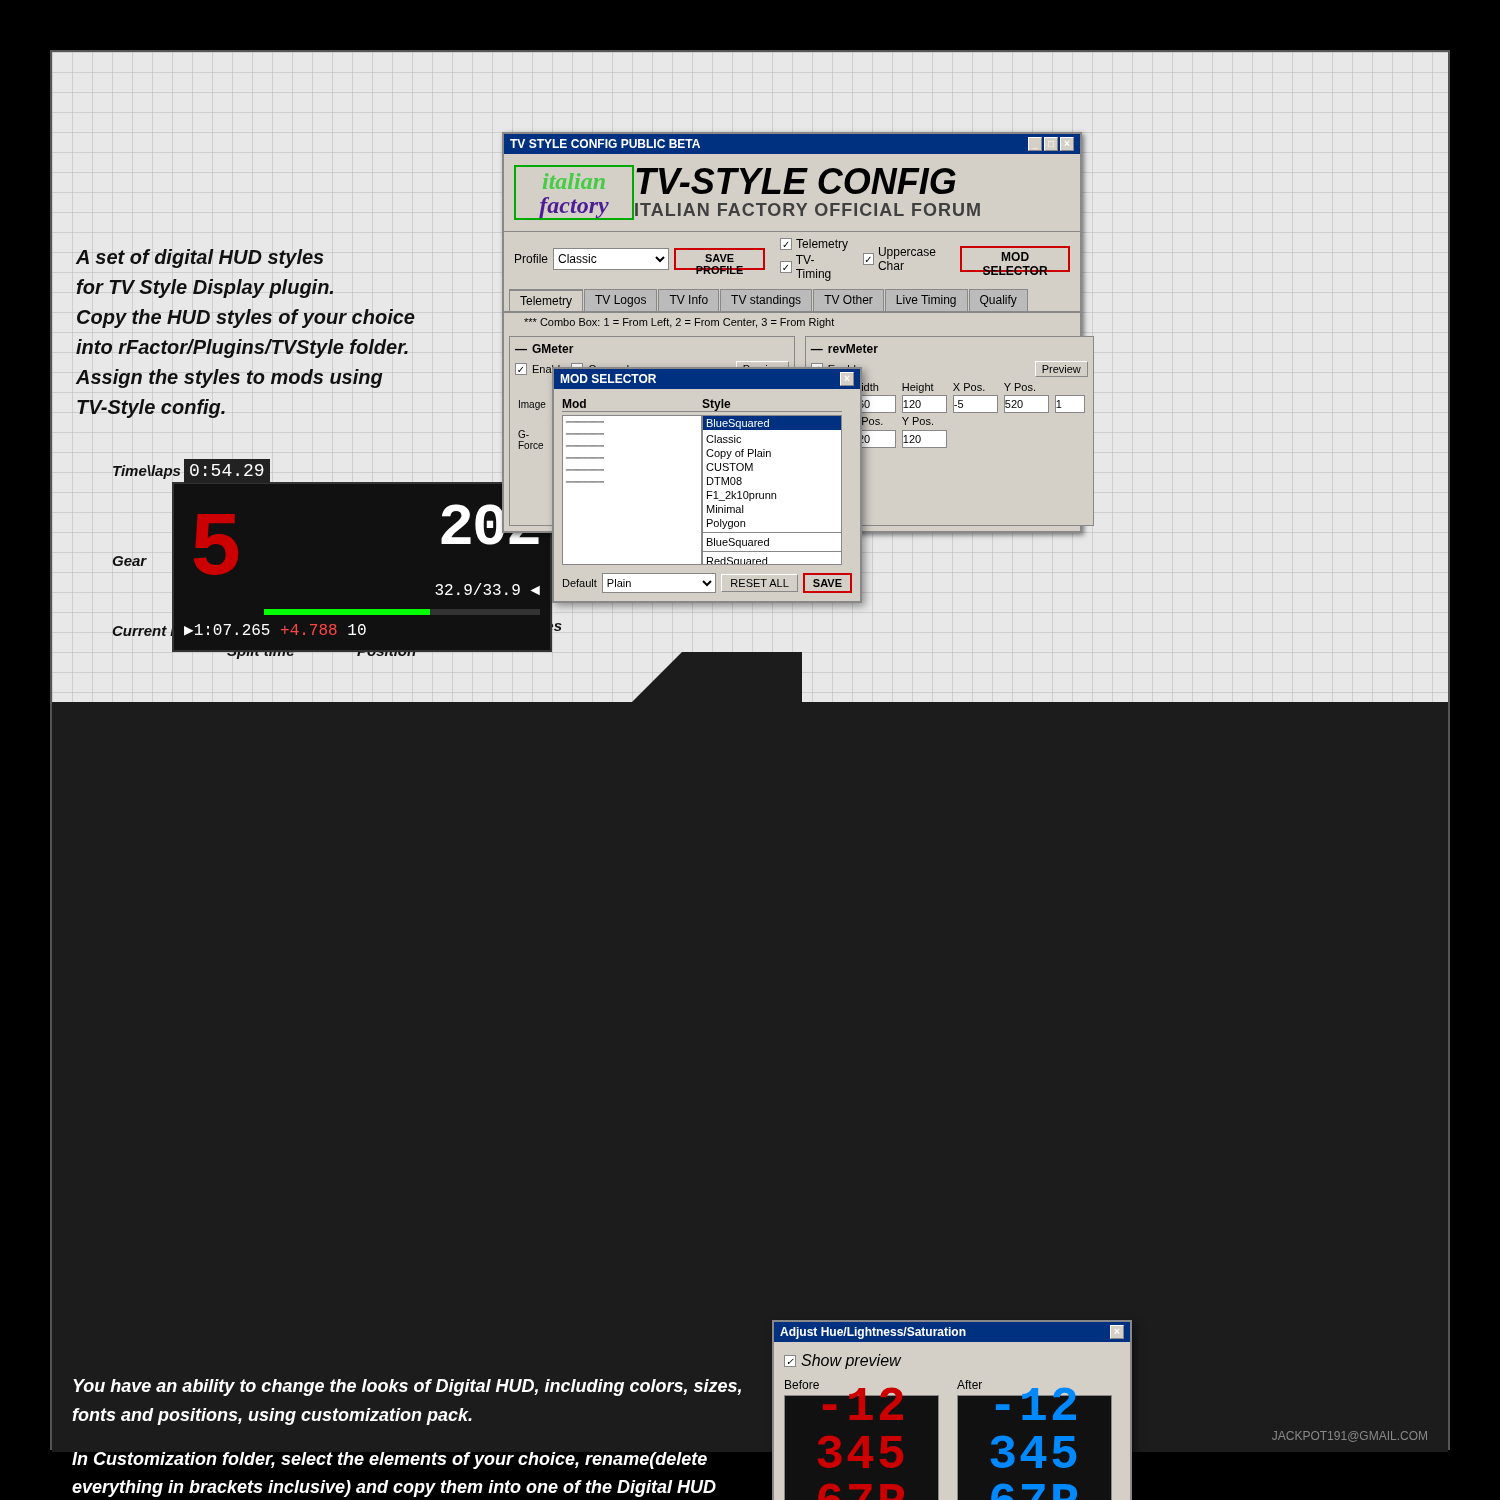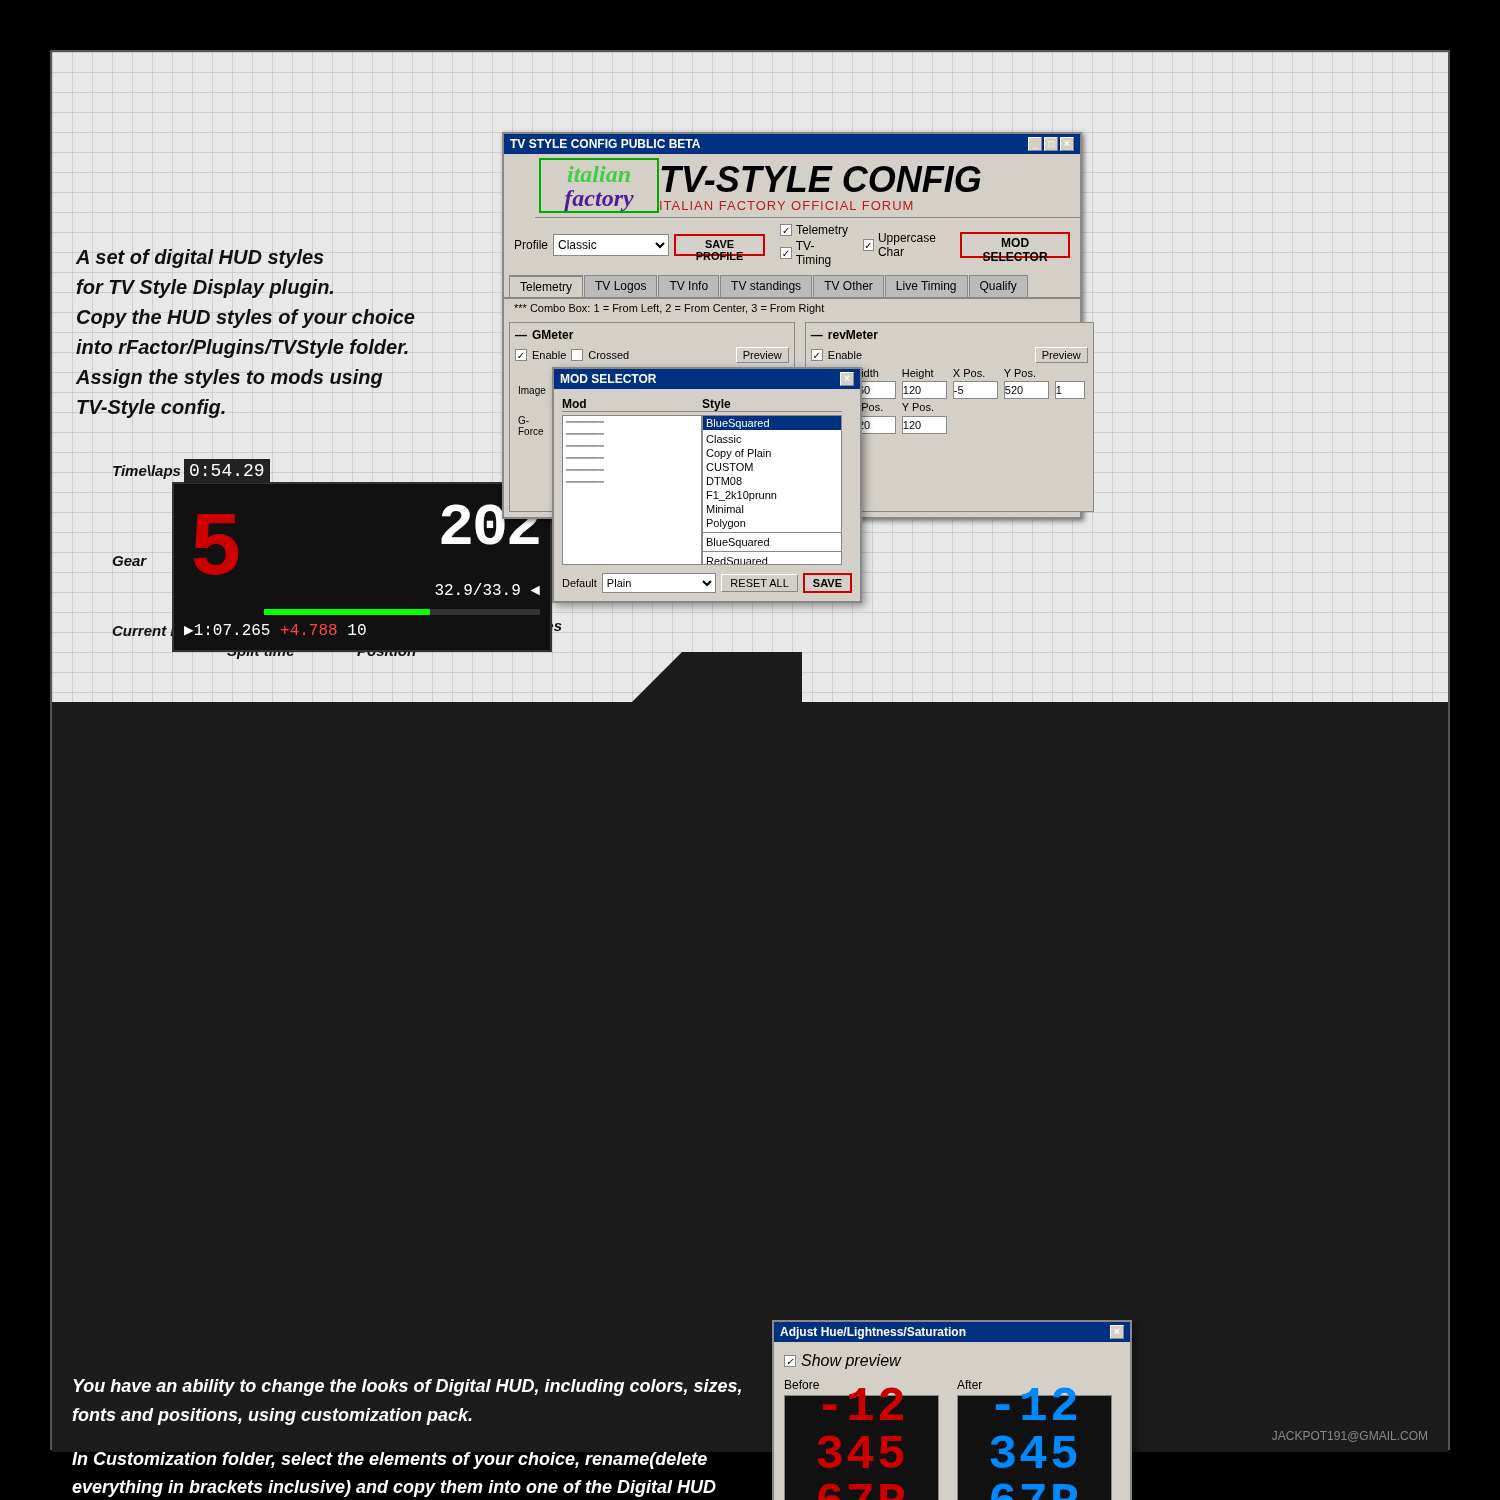--- a/index.html
+++ b/index.html
@@ -187,43 +187,42 @@
       border-top: 1px solid #fff;
       border-left: 1px solid #fff;
       font-size: 10px;
       text-align: center;
       line-height: 12px;
       cursor: pointer;
     }
 
     .tv-config-header {
       display: flex;
-      align-items: flex-end;
-      padding: 4px;
+      align-items: center;
+      padding: 10px;
       background: #d4d0c8;
       border-bottom: 1px solid #888;
-      margin-left: 31px;
     }
 
     .tv-style-title {
       flex: 1;
     }
 
     .tv-style-title h1 {
       font-size: 36px;
       font-weight: 900;
       color: #000;
       font-style: italic;
       line-height: 1;
     }
 
     .tv-style-title h2 {
-      font-size: 13px;
-      font-weight: normal;
-      color: #b91c1c;
+      font-size: 18px;
+      font-weight: bold;
+      color: #404040;
       letter-spacing: 1px;
     }
 
     .tv-config-profile-bar {
       display: flex;
       align-items: center;
       padding: 5px 10px;
       gap: 5px;
       background: #d4d0c8;
     }
@@ -289,21 +288,21 @@
     }
 
     .tv-tab.active {
       background: #d4d0c8;
       border-top: 2px solid #888;
     }
 
     .tv-tab-combo-note {
       font-size: 11px;
       color: #000;
-      padding: 3px 10px;
+      padding: 3px 20px;
       background: #d4d0c8;
     }
 
     .tv-config-body {
       display: flex;
       padding: 5px;
       gap: 10px;
       background: #d4d0c8;
       min-height: 200px;
     }

